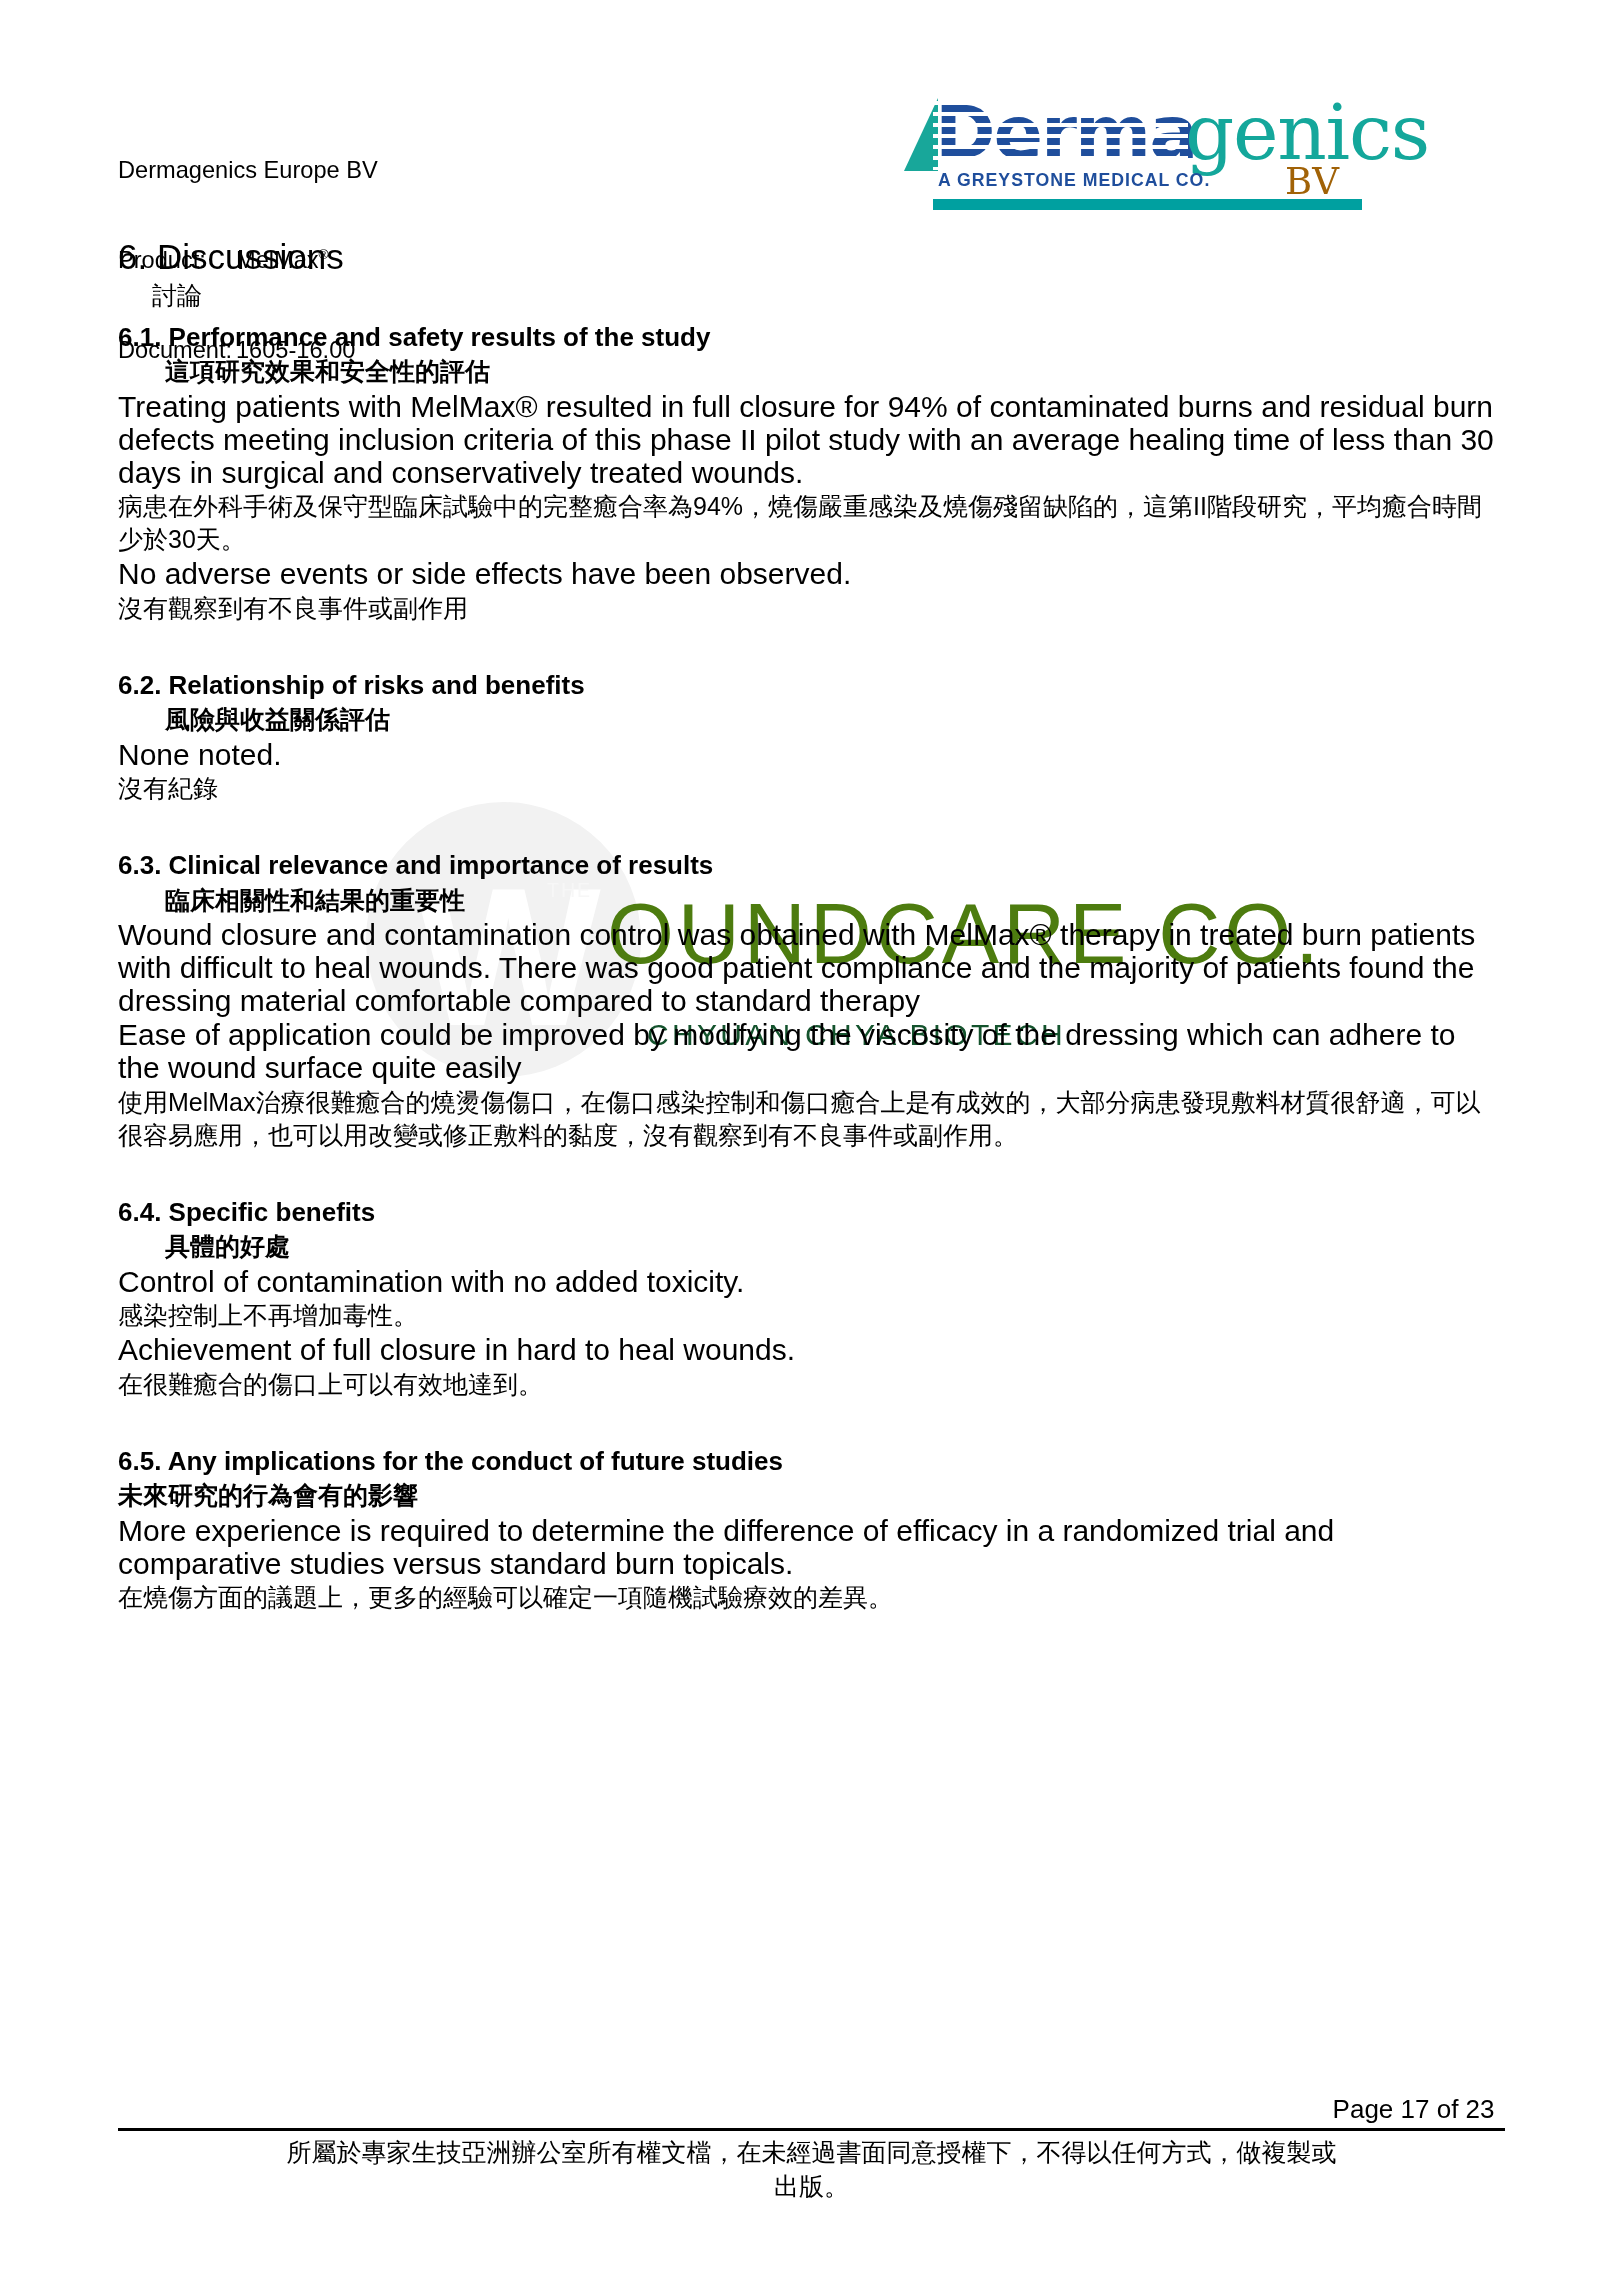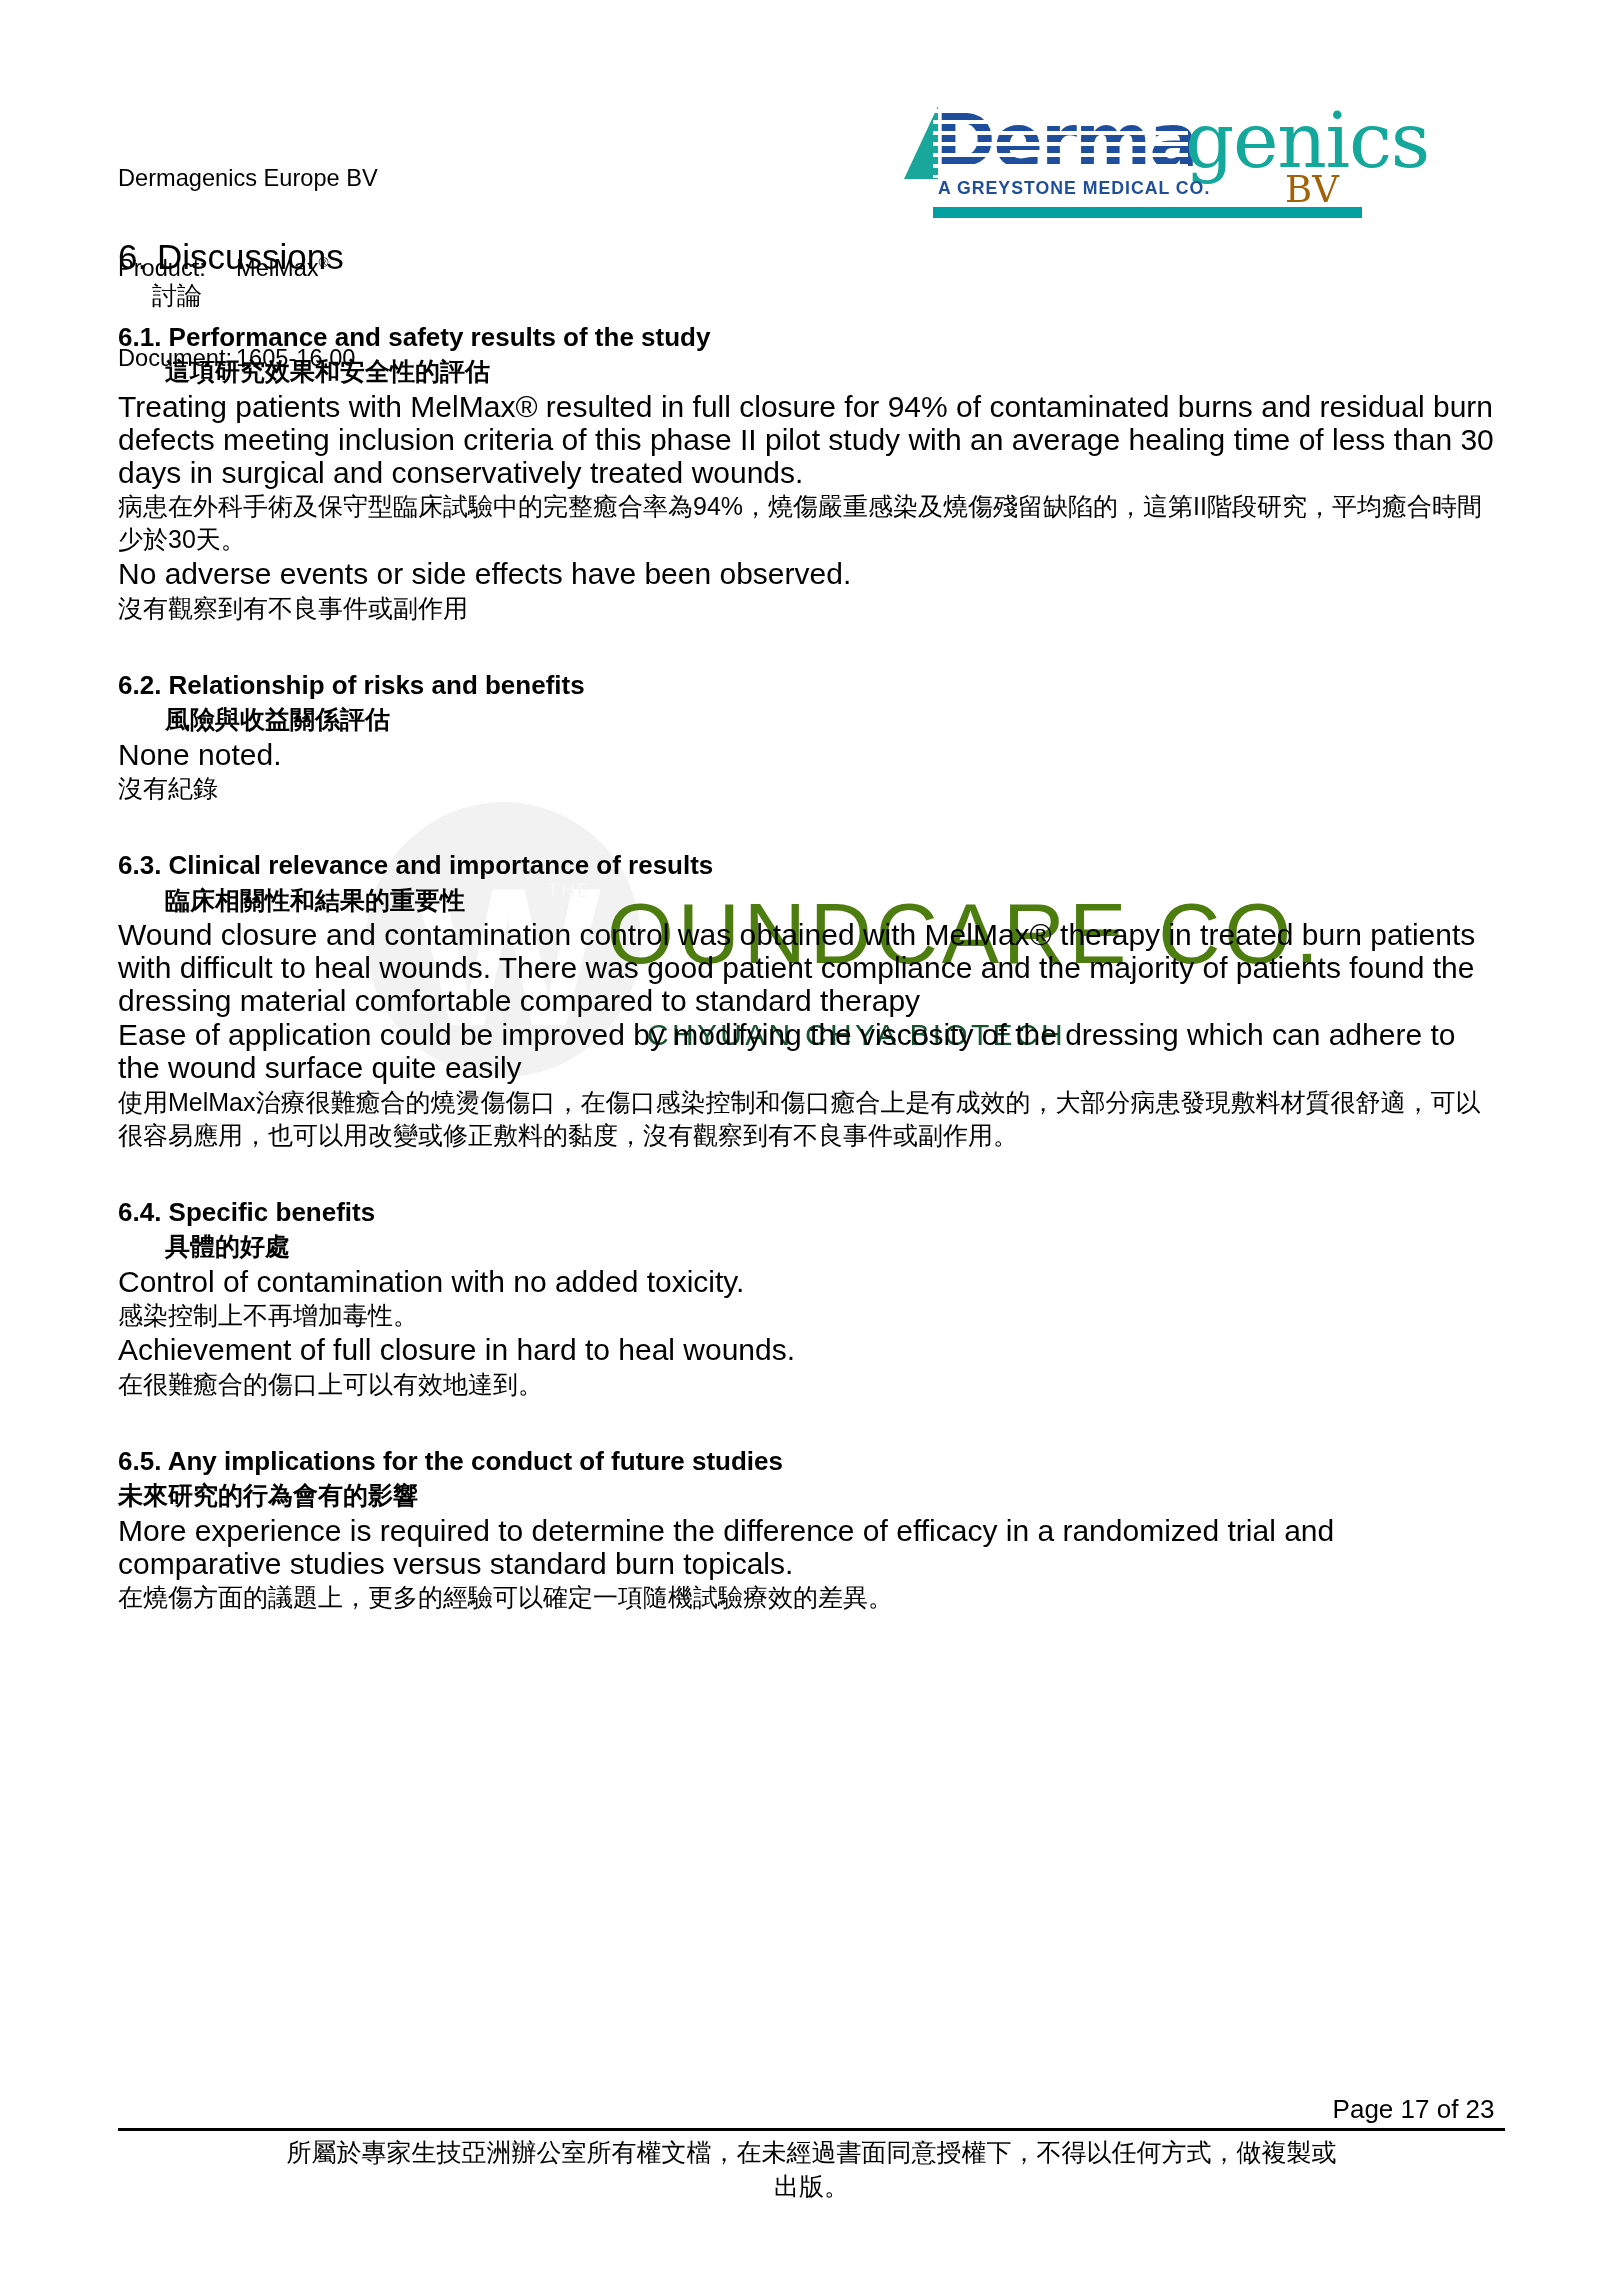--- a/index.html
+++ b/index.html
@@ -86,21 +86,21 @@
   
   .content {
     position: relative;
     z-index: 2;
   }
 
   
   .doc-header {
     position: absolute;
     left: 0;
-    top: 8px;
+    top: 0;
     width: 100%;
     height: 216px;
   }
   .header-meta {
     position: absolute;
     left: 118px;
     top: 95px;
     font-size: 23.6px;
     line-height: 30px;
     white-space: pre;

